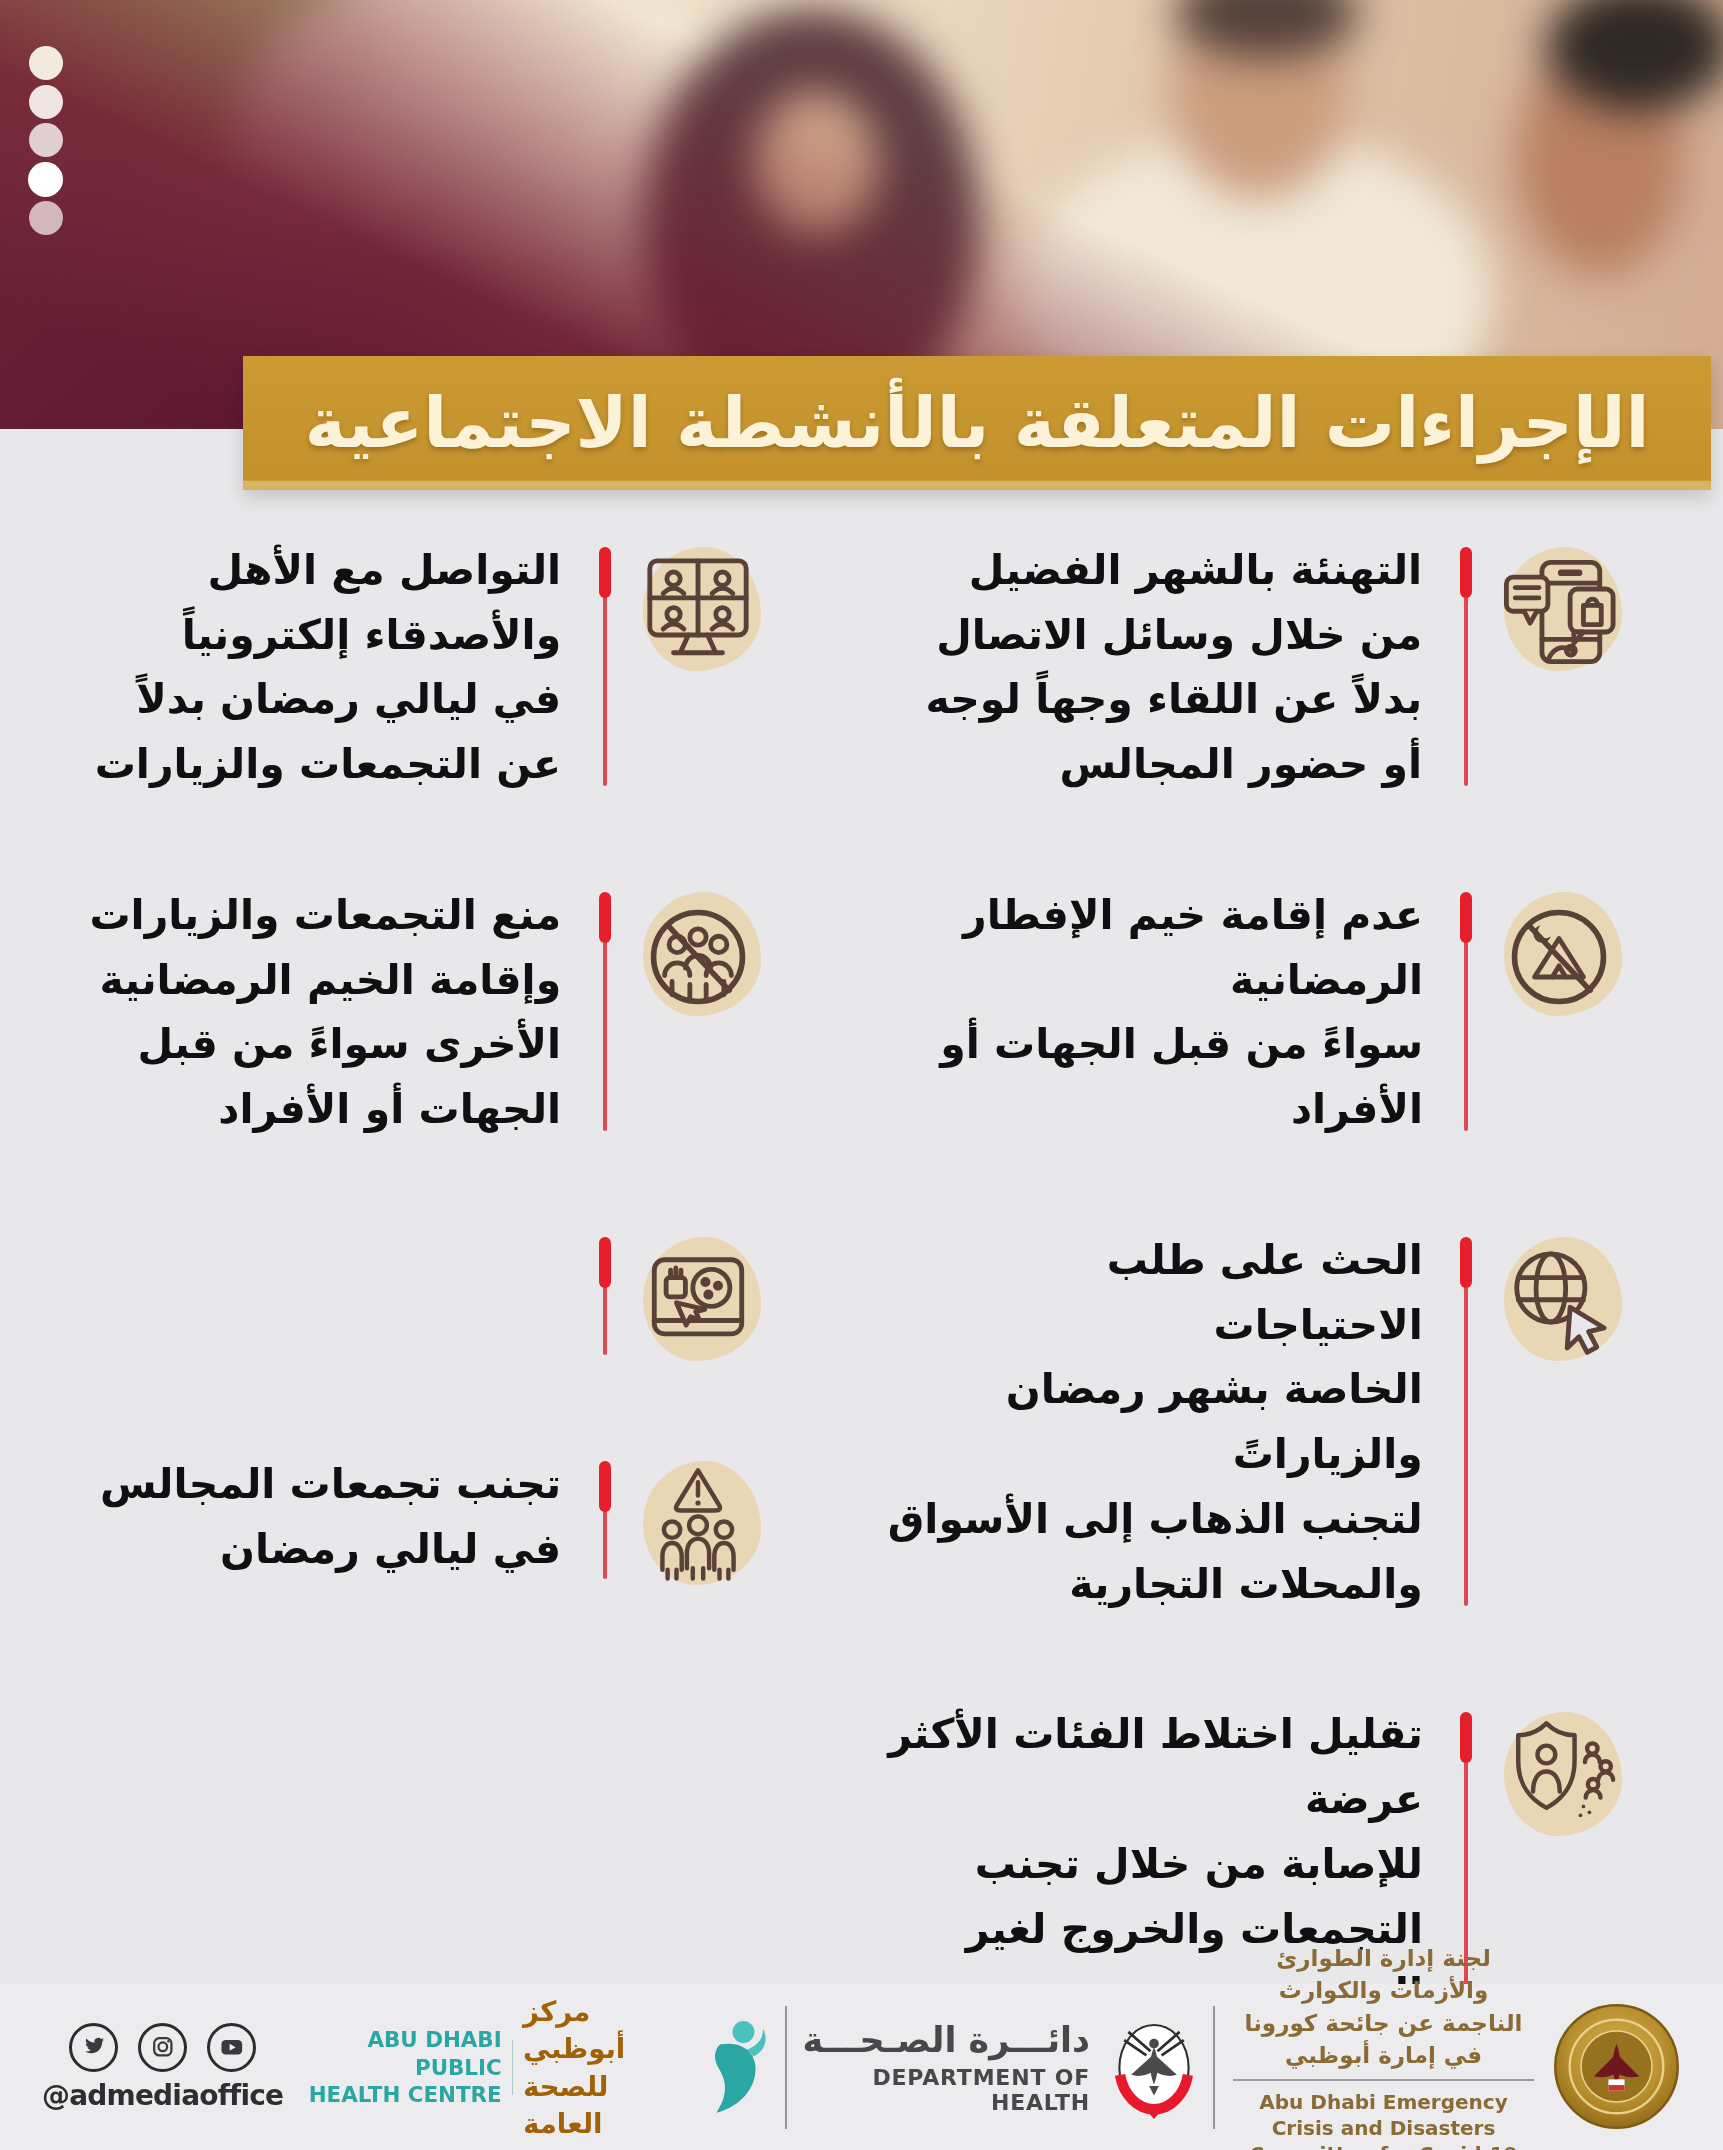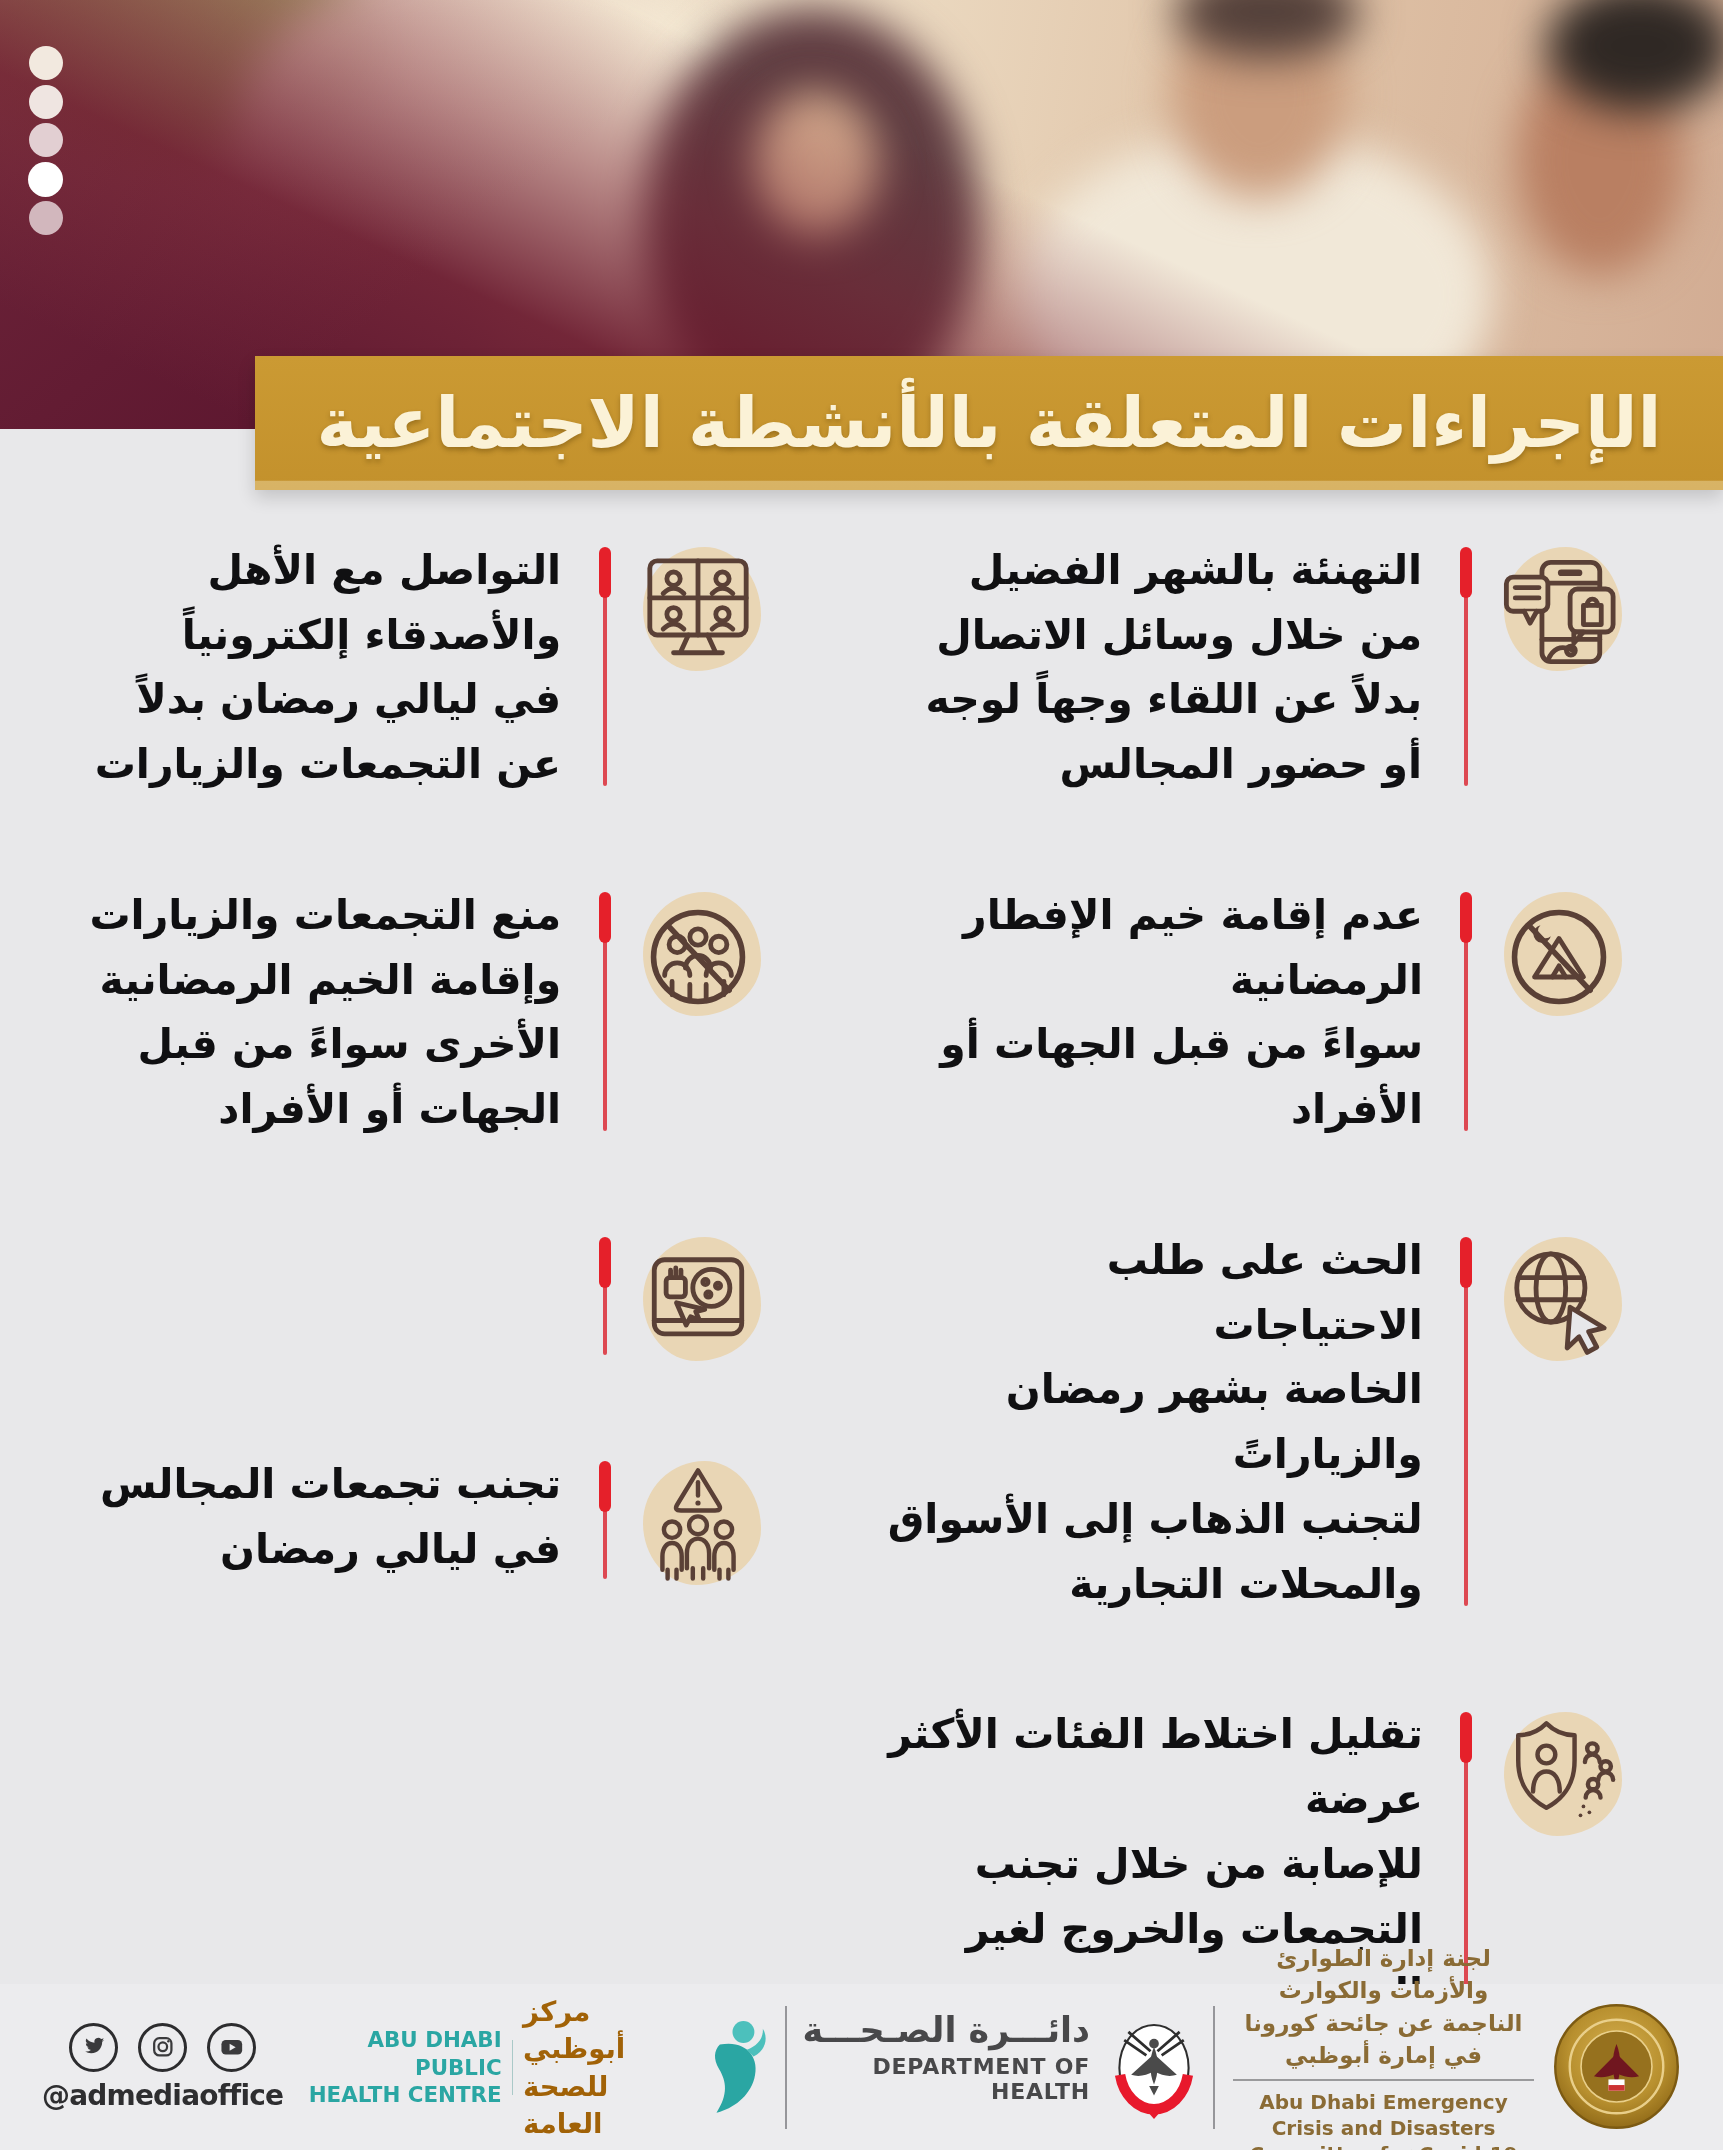--- a/index.html
+++ b/index.html
@@ -25,21 +25,21 @@
     background:
       linear-gradient(140deg, rgba(150,70,82,.30) 0%, rgba(150,70,82,0) 34%),
       linear-gradient(205deg, rgba(117,28,48,0) 42%, rgba(117,28,48,.45) 56%, rgba(104,22,43,.92) 71%, #5e1830 90%);
   }
   .dots { position:absolute; top:46px; left:27.6px; z-index:5; display:flex; flex-direction:column; gap:4.6px; }
   .dot  { width:34px; height:34px; border-radius:50%; }
   .dot:nth-child(1){background:#f2e9df;} .dot:nth-child(2){background:#efe5e1;}
   .dot:nth-child(3){background:#e2cfd2;} .dot:nth-child(4){background:#ffffff;width:35px;height:35px;}
   .dot:nth-child(5){background:#d2b7bd;}
 
-  .banner { position:absolute; top:356px; right:0; width:1468px; height:134px; z-index:6;
+  .banner { position:absolute; top:356px; right:12px; width:1468px; height:134px; z-index:6;
             background:linear-gradient(#cb9a33,#c3912c);
             box-shadow:inset 0 -9.2px 0 rgba(255,244,210,.35), 0 7.7px 17px rgba(0,0,0,.16);
             display:flex; align-items:center; justify-content:center; }
   .banner h1 { color:#fbf2d7; font-size:70px; font-weight:700; letter-spacing:0.8px;
                text-shadow:0 3.1px 5.4px rgba(92,62,6,.4); white-space:nowrap; }
 
   
   .content { display:flex; gap:123px; padding:54px 100px 0 84px; }
   .col { display:flex; flex-direction:column; }
   .col-right { width:738px; }
@@ -68,21 +68,21 @@
   .handle { font-size:28px; font-weight:600; color:#2e2e30; letter-spacing:-0.8px; }
 
   .adphc { display:flex; align-items:center; gap:10px; }
   .adphc-en { text-align:right; color:#2aa6a3; font-size:21.4px; font-weight:700; line-height:1.3; }
   .vsep { width:1.5px; height:55px; background:#aac9c8; }
   .adphc-ar { text-align:left; color:#a16207; font-size:27.6px; font-weight:700; line-height:1.35; }
   .figure svg { width:77px; height:101px; }
 
   .vdiv { width:2.3px; height:123px; background:#96969a; flex-shrink:0; }
 
-  .doh { display:flex; align-items:flex-start; gap:19px; }
+  .doh { display:flex; align-items:center; gap:19px; }
   .doh-text { text-align:right; color:#48484a; }
   .doh-ar { font-size:35px; font-weight:600; letter-spacing:1.5px; }
   .doh-en { font-size:22px; font-weight:700; letter-spacing:0.8px; margin-top:4.6px; }
   .doh-emblem svg { width:90px; height:113px; }
 
   .committee { width:337px; text-align:center; color:#8a6b35; }
   .c-ar { font-size:23px; font-weight:700; line-height:1.4; }
   .c-line { height:2.3px; background:#9a9a9c; margin:7.7px 4.6px; }
   .c-en { font-size:20px; font-weight:700; line-height:1.3; }
   .gold-emblem svg { width:129px; height:129px; }

